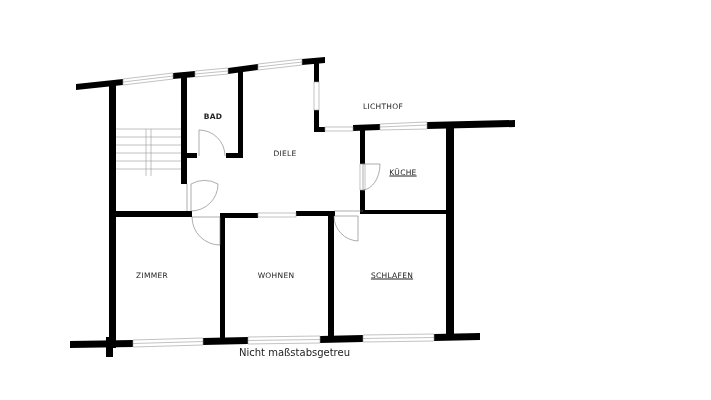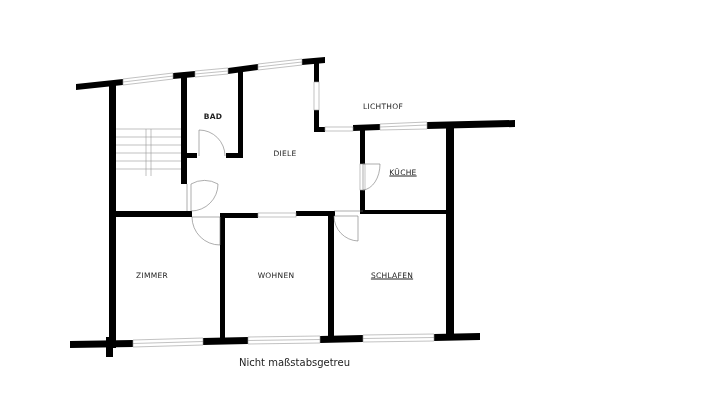--- a/index.html
+++ b/index.html
@@ -108,13 +108,13 @@
   </g>
 </svg>
 
 <div class="lbl" style="left:213px;top:116px;font-weight:bold;">BAD</div>
 <div class="lbl" style="left:285px;top:153px;">DIELE</div>
 <div class="lbl" style="left:383px;top:106px;">LICHTHOF</div>
 <div class="lbl" style="left:403px;top:172px;text-decoration:underline;">KÜCHE</div>
 <div class="lbl" style="left:152px;top:275px;">ZIMMER</div>
 <div class="lbl" style="left:276px;top:275px;">WOHNEN</div>
 <div class="lbl" style="left:392px;top:275px;text-decoration:underline;">SCHLAFEN</div>
-<div class="note" style="left:285px;top:362px;padding-left:19px;">Nicht maßstabsgetreu</div>
+<div class="note" style="left:285px;top:352px;padding-left:19px;">Nicht maßstabsgetreu</div>
 
 </body></html>

